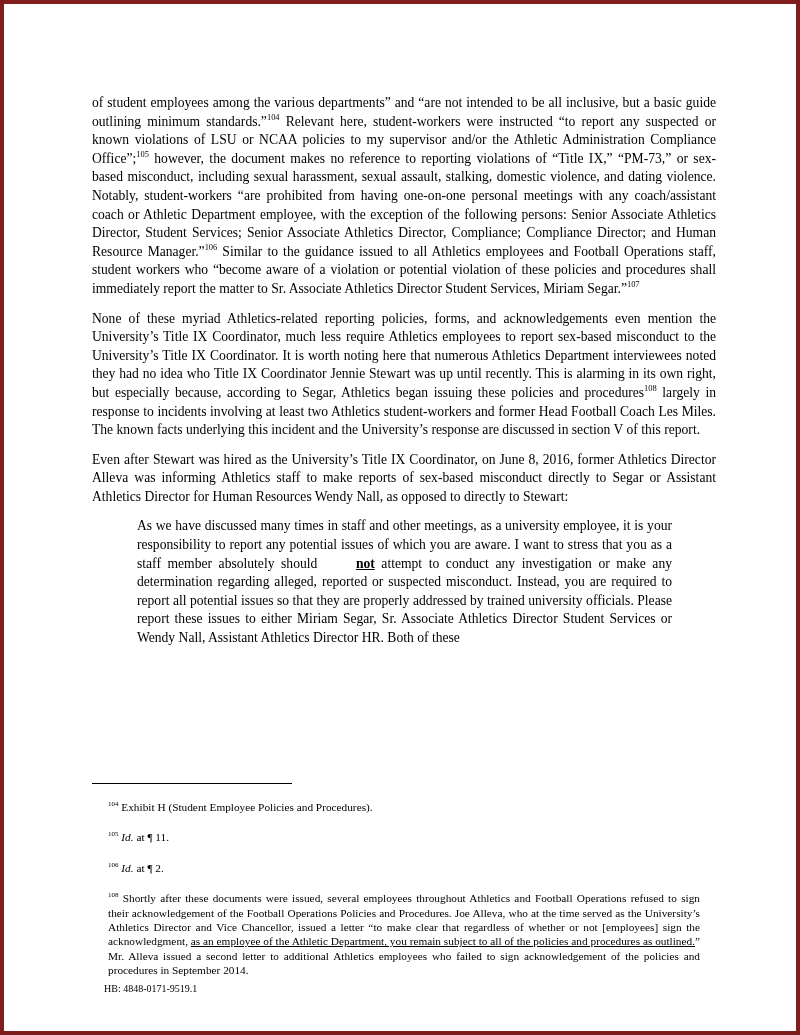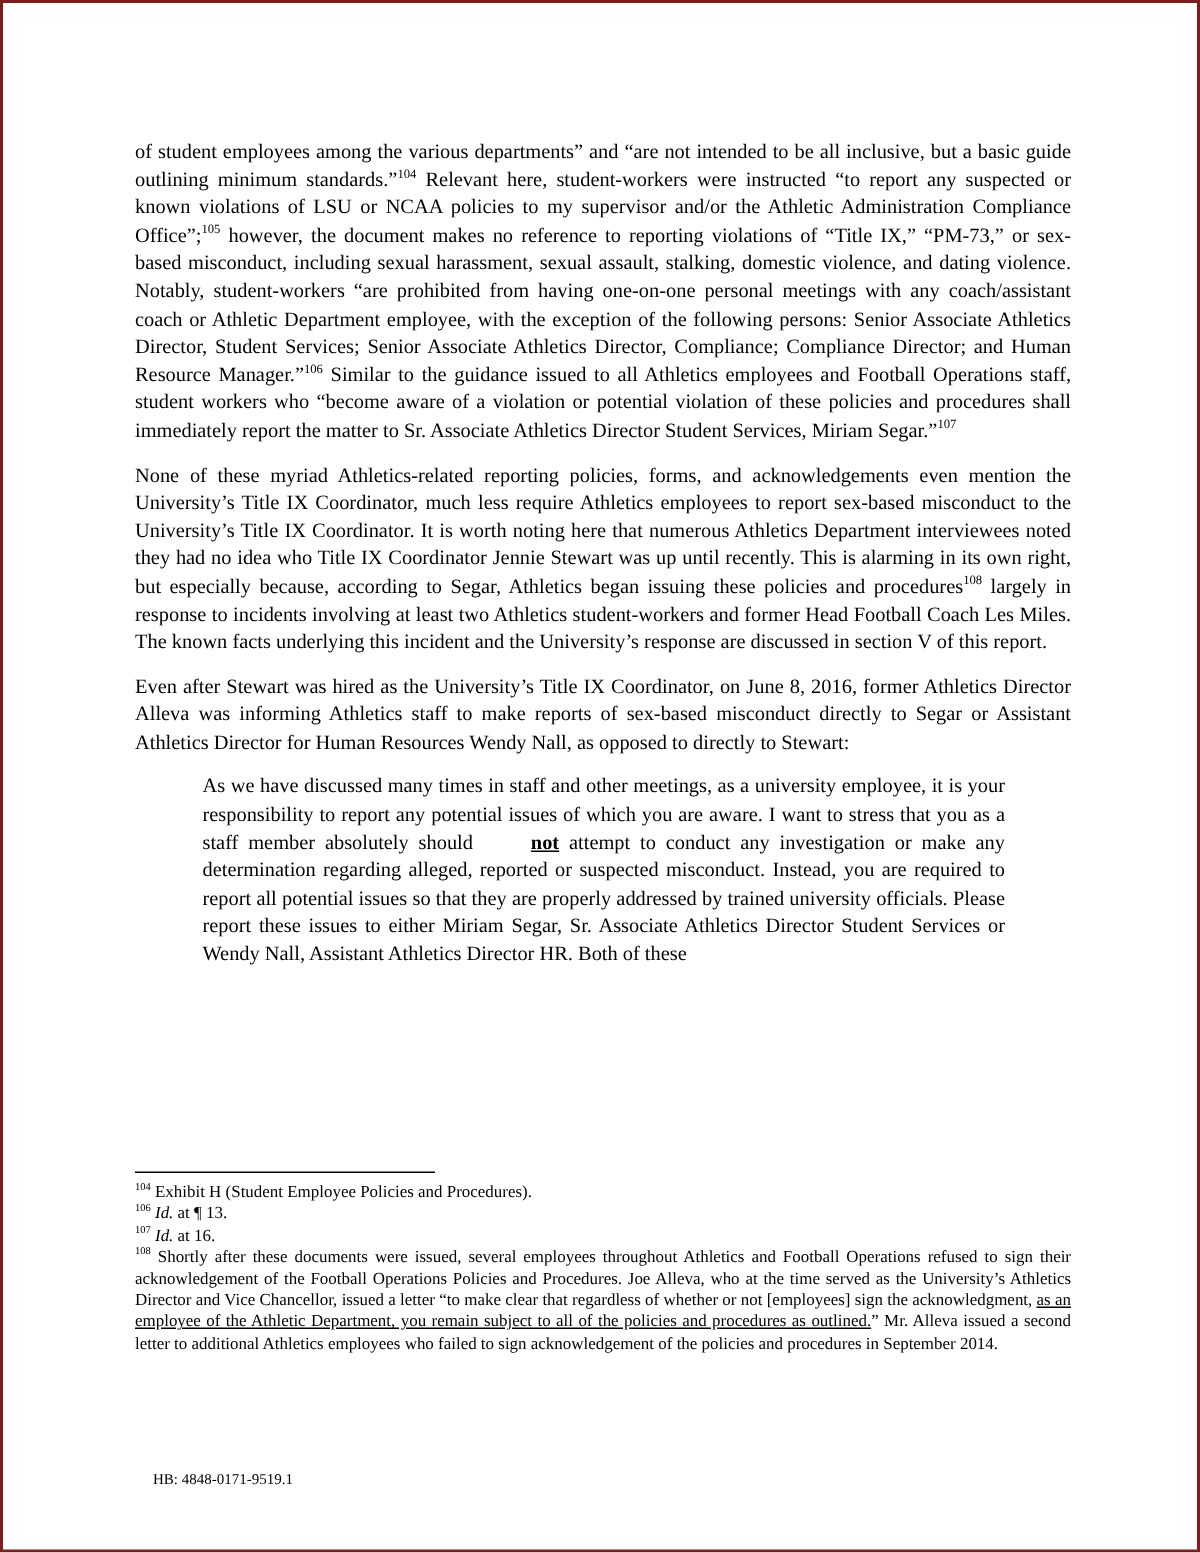--- a/index.html
+++ b/index.html
@@ -5,21 +5,21 @@
   html, body {
     margin: 0;
     padding: 0;
     background: #ffffff;
   }
   .page {
     position: relative;
     width: 800px;
     height: 1035px;
     background: #ffffff;
-    border: 2px solid #7f1d1d;
+    border: 4px solid #7f1d1d;
     box-sizing: border-box;
     overflow: hidden;
     font-family: "Liberation Serif", "DejaVu Serif", serif;
     color: #000000;
   }
   .body-text {
     position: absolute;
     top: 90px;
     left: 88px;
     width: 624px;
@@ -50,21 +50,21 @@
     font-size: 11.3px;
     line-height: 14.4px;
     text-align: justify;
   }
   .fn-rule {
     width: 200px;
     border-top: 1px solid #000000;
     margin-bottom: 6px;
   }
   .footnote {
-    margin: 0;
+    margin: 16px;
   }
   .page-number {
     position: absolute;
     top: 955px;
     left: 0;
     width: 100%;
     text-align: center;
     font-size: 13.5px;
   }
   .doc-id {
@@ -82,21 +82,21 @@
   <div class="body-text">
     <p class="para"><span>of student employees among the various departments” and “are not intended to be all inclusive, but a basic guide outlining minimum standards.”</span><sup>104</sup><span> Relevant here, student-workers were instructed “to report any suspected or known violations of LSU or NCAA policies to my supervisor and/or the Athletic Administration Compliance Office”;</span><sup>105</sup><span> however, the document makes no reference to reporting violations of “Title IX,” “PM-73,” or sex-based misconduct, including sexual harassment, sexual assault, stalking, domestic violence, and dating violence. Notably, student-workers “are prohibited from having one-on-one personal meetings with any coach/assistant coach or Athletic Department employee, with the exception of the following persons: Senior Associate Athletics Director, Student Services; Senior Associate Athletics Director, Compliance; Compliance Director; and Human Resource Manager.”</span><sup>106</sup><span> Similar to the guidance issued to all Athletics employees and Football Operations staff, student workers who “become aware of a violation or potential violation of these policies and procedures shall immediately report the matter to Sr. Associate Athletics Director Student Services, Miriam Segar.”</span><sup>107</sup></p>
     <p class="para"><span>None of these myriad Athletics-related reporting policies, forms, and acknowledgements even mention the University’s Title IX Coordinator, much less require Athletics employees to report sex-based misconduct to the University’s Title IX Coordinator. It is worth noting here that numerous Athletics Department interviewees noted they had no idea who Title IX Coordinator Jennie Stewart was up until recently. This is alarming in its own right, but especially because, according to Segar, Athletics began issuing these policies and procedures</span><sup>108</sup><span> largely in response to incidents involving at least two Athletics student-workers and former Head Football Coach Les Miles. The known facts underlying this incident and the University’s response are discussed in section V of this report.</span></p>
     <p class="para"><span>Even after Stewart was hired as the University’s Title IX Coordinator, on June 8, 2016, former Athletics Director Alleva was informing Athletics staff to make reports of sex-based misconduct directly to Segar or Assistant Athletics Director for Human Resources Wendy Nall, as opposed to directly to Stewart:</span></p>
     <p class="blockquote"><span>As we have discussed many times in staff and other meetings, as a university employee, it is your responsibility to report any potential issues of which you are aware. I want to stress that you as a staff member absolutely should </span><span class="bold-underline">not</span><span> attempt to conduct any investigation or make any determination regarding alleged, reported or suspected misconduct. Instead, you are required to report all potential issues so that they are properly addressed by trained university officials. </span><span class="bold">Please report these issues to either Miriam Segar, Sr. Associate Athletics Director Student Services or Wendy Nall, Assistant Athletics Director HR. Both of these</span></p>
   </div>
 
   <div class="footnote-area">
     <div class="fn-rule"></div>
     <p class="footnote"><sup>104</sup><span> Exhibit H (Student Employee Policies and Procedures).</span></p>
-    <p class="footnote"><sup>106</sup><span> </span><span class="italic">Id.</span><span> at ¶ 13.</span></p>
-    <p class="footnote"><sup>107</sup><span> </span><span class="italic">Id.</span><span> at 16.</span></p>
+    <p class="footnote"><sup>105</sup><span> </span><span class="italic">Id.</span><span> at ¶ 11.</span></p>
+    <p class="footnote"><sup>106</sup><span> </span><span class="italic">Id.</span><span> at ¶ 2.</span></p>
     <p class="footnote"><sup>108</sup><span> Shortly after these documents were issued, several employees throughout Athletics and Football Operations refused to sign their acknowledgement of the Football Operations Policies and Procedures. Joe Alleva, who at the time served as the University’s Athletics Director and Vice Chancellor, issued a letter “to make clear that regardless of whether or not [employees] sign the acknowledgment, </span><span class="underline">as an employee of the Athletic Department, you remain subject to all of the policies and procedures as outlined.</span><span>” Mr. Alleva issued a second letter to additional Athletics employees who failed to sign acknowledgement of the policies and procedures in September 2014.</span></p>
   </div>
 
 
   <div class="doc-id">HB: 4848-0171-9519.1</div>
 
 </div>
 
 </body></html>

